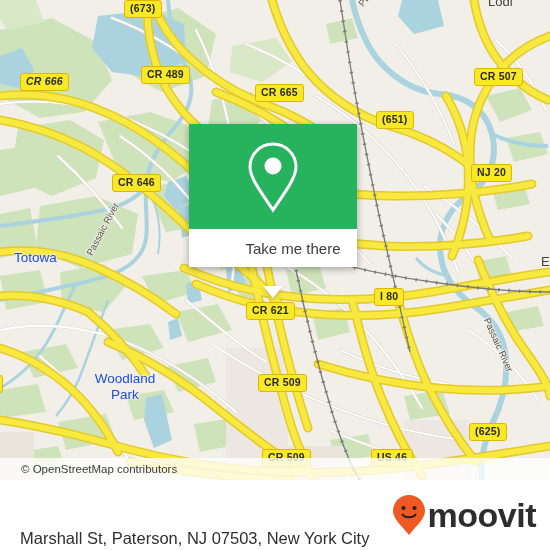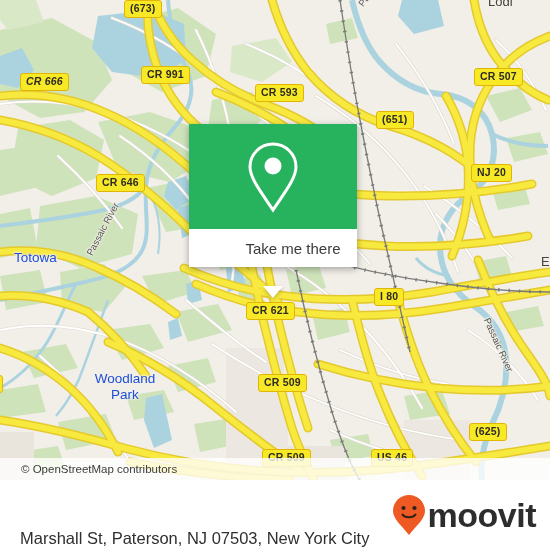--- a/index.html
+++ b/index.html
@@ -355,27 +355,27 @@
         <path class="rail" d="M340 0 C346 40 352 80 360 120 C368 162 376 204 386 246 C394 282 402 318 410 352"></path>
         <path class="railtk" d="M340 0 C346 40 352 80 360 120 C368 162 376 204 386 246 C394 282 402 318 410 352"></path>
         <path class="rail" d="M296 270 C306 318 318 366 332 412 C342 444 352 468 360 480"></path>
         <path class="railtk" d="M296 270 C306 318 318 366 332 412 C342 444 352 468 360 480"></path>
         <path class="rail" d="M304 254 C350 268 398 278 446 284 C490 290 526 292 550 292"></path>
         <path class="railtk" d="M304 254 C350 268 398 278 446 284 C490 290 526 292 550 292"></path>
       </g>
     </svg>
 
     <div class="shield" style="left:124px;top:0px;">(673)</div>
-    <div class="shield" style="left:141px;top:66px;">CR 991</div>
+    <div class="shield" style="left:141px;top:66px;">CR 489</div>
     <div class="shield" style="left:20px;top:73px;font-style:italic;">CR 666</div>
-    <div class="shield" style="left:255px;top:84px;">CR 593</div>
+    <div class="shield" style="left:255px;top:84px;">CR 665</div>
     <div class="shield" style="left:376px;top:111px;">(651)</div>
     <div class="shield" style="left:474px;top:68px;">CR 507</div>
     <div class="shield" style="left:471px;top:164px;">NJ 20</div>
-    <div class="shield" style="left:96px;top:174px;text-align:right;">CR 646</div>
+    <div class="shield" style="left:112px;top:174px;text-align:right;">CR 646</div>
     <div class="shield" style="left:246px;top:302px;">CR 621</div>
     <div class="shield" style="left:374px;top:288px;">I 80</div>
     <div class="shield" style="left:258px;top:374px;">CR 509</div>
     <div class="shield" style="left:262px;top:449px;">CR 509</div>
     <div class="shield" style="left:371px;top:449px;">US 46</div>
     <div class="shield" style="left:469px;top:423px;">(625)</div>
 
     <div class="shield" style="left:-34px;top:375px;">CR 5</div>
 
     <div class="place" style="left:14px;top:250px;">Totowa</div>

